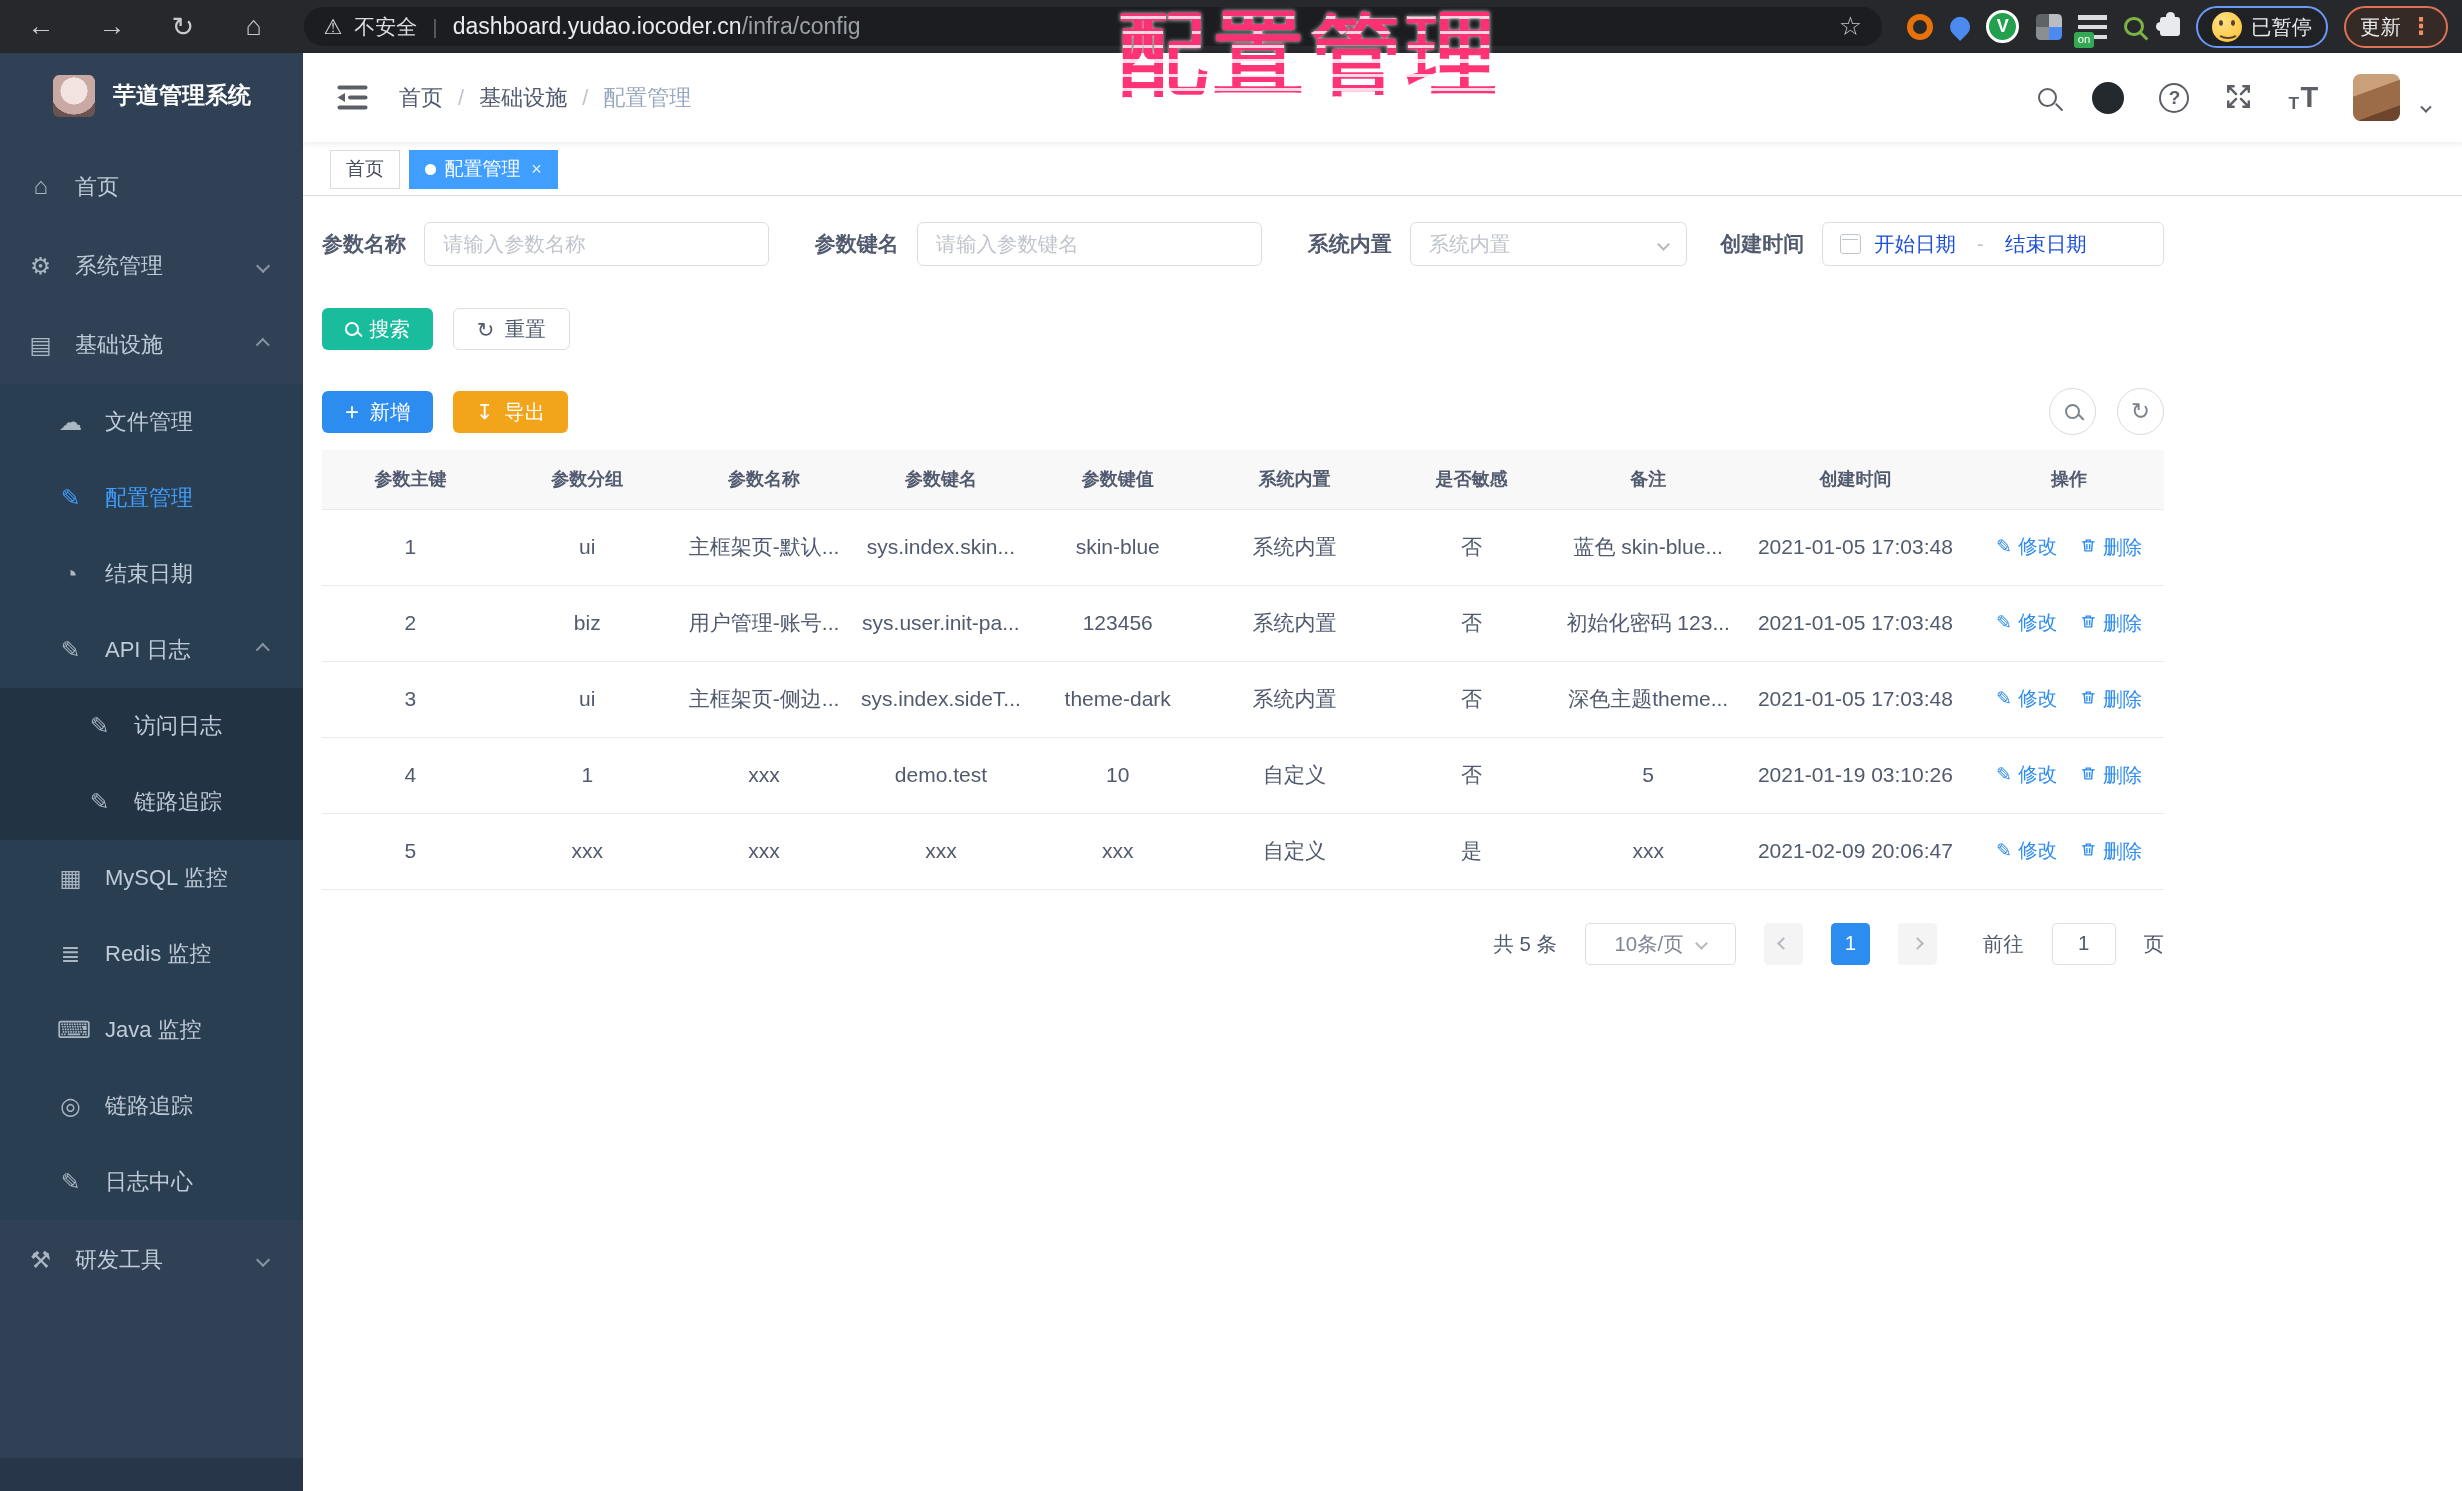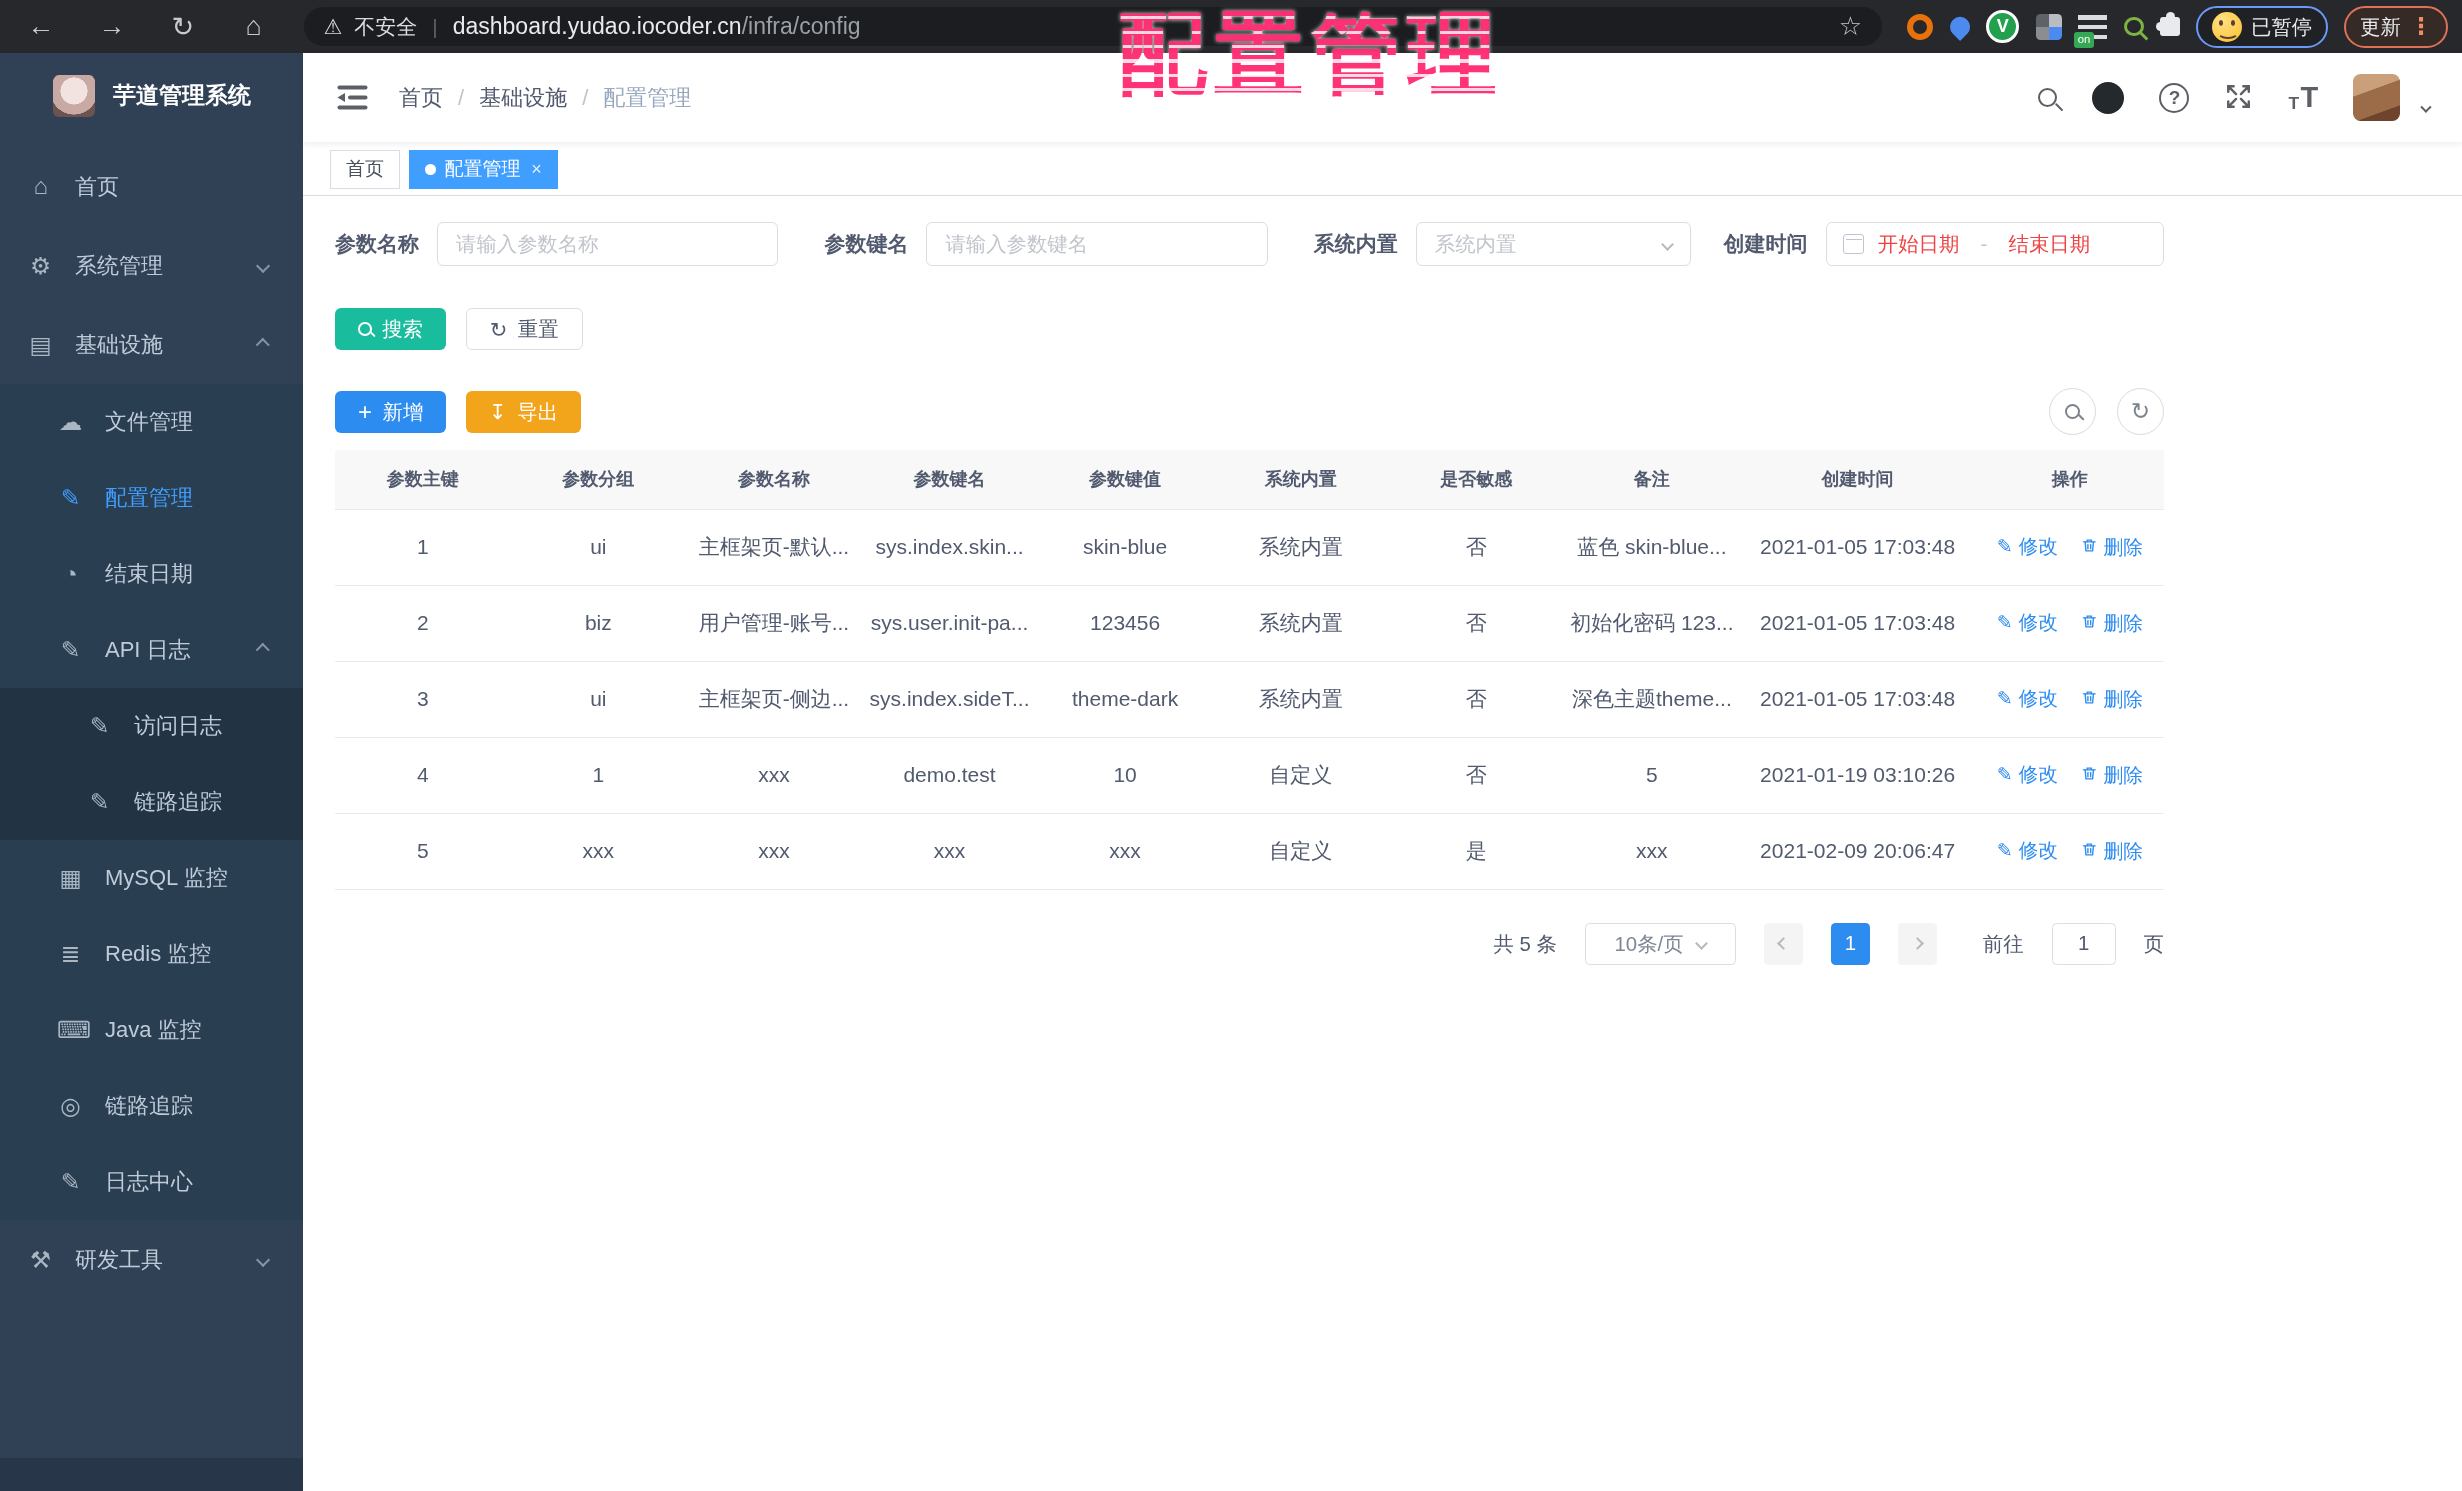--- a/index.html
+++ b/index.html
@@ -81,31 +81,31 @@
   .caret{width:8.3px;height:8.3px;border-left:2.3px solid #5c6066;border-bottom:2.3px solid #5c6066;transform:rotate(-45deg);margin-left:-13.6px;margin-top:19.7px}
 
   
   .tabsbar{position:absolute;left:303px;top:142px;width:2160px;height:54px;background:#fff;border-bottom:0.8px solid #d8dce5;display:flex;align-items:center;gap:9px;padding:1.5px 0 0 27px;z-index:1}
   .tab{height:39px;display:inline-flex;align-items:center;padding:0 15px;border:0.8px solid #d8dce5;background:#fff;color:#495060;font-size:19px;cursor:pointer}
   .tab.active{background:#409EFF;border-color:#409EFF;color:#fff}
   .tab-dot{width:10.6px;height:10.6px;border-radius:50%;background:#fff;margin-right:9px}
   .tab-close{margin-left:10.6px;font-size:18px;opacity:.85}
 
   
-  .content{position:absolute;left:303px;top:196px;width:1888px;height:1295px;background:#fff;padding:23px 27px 0 32px}
+  .content{position:absolute;left:303px;top:196px;width:1888px;height:1295px;background:#fff;padding:23px 27px 0 19px}
   .filters{display:flex;align-items:center;margin-top:3px;height:44px}
   .f-label{font-size:21px;color:#515a6e;font-weight:600;margin-right:18px;white-space:nowrap}
   .f-input,.f-select,.f-date{height:44px;border:0.8px solid #dcdee2;border-radius:6px;background:#fff;font-size:20.4px}
   .f-input{padding:0 18px;color:#0f766e;outline:none;margin-right:46px}
   .f-input::placeholder{color:#c0c4cc}
   .w490{width:371px}
   .f-select{width:298px;display:flex;align-items:center;padding:0 18px;margin-right:33px;cursor:pointer}
   .f-select .ph{color:#c0c4cc;flex:1}
   .f-date{width:368px;display:flex;align-items:center;padding:0 16.6px;gap:13.6px;cursor:pointer}
-  .f-date .ph{color:#ef4444}
+  .f-date .ph{color:#1d4ed8}
   .f-date .dash{color:#c0c4cc;margin:0 7.6px}
   .cal{width:21px;height:19.7px;border:1.5px solid #c0c4cc;border-radius:3px;position:relative}
   .cal::before{content:"";position:absolute;left:1.5px;right:1.5px;top:3.8px;height:1.5px;background:#c0c4cc}
   .chev.gray{border-color:#b5b8bf;width:9px;height:9px}
 
   .btn-row{display:flex;align-items:center;gap:19.7px;margin-top:42px}
   .btn-row.actions{margin-top:38px}
   .btn{height:42px;border:none;border-radius:6px;font-size:20.4px;display:inline-flex;align-items:center;padding:0 23px;gap:10.6px;cursor:pointer;font-family:inherit}
   .btn.teal{background:#19BC9C;color:#fff}
   .btn.plain{background:#fff;border:0.8px solid #dcdee2;color:#515a6e}

